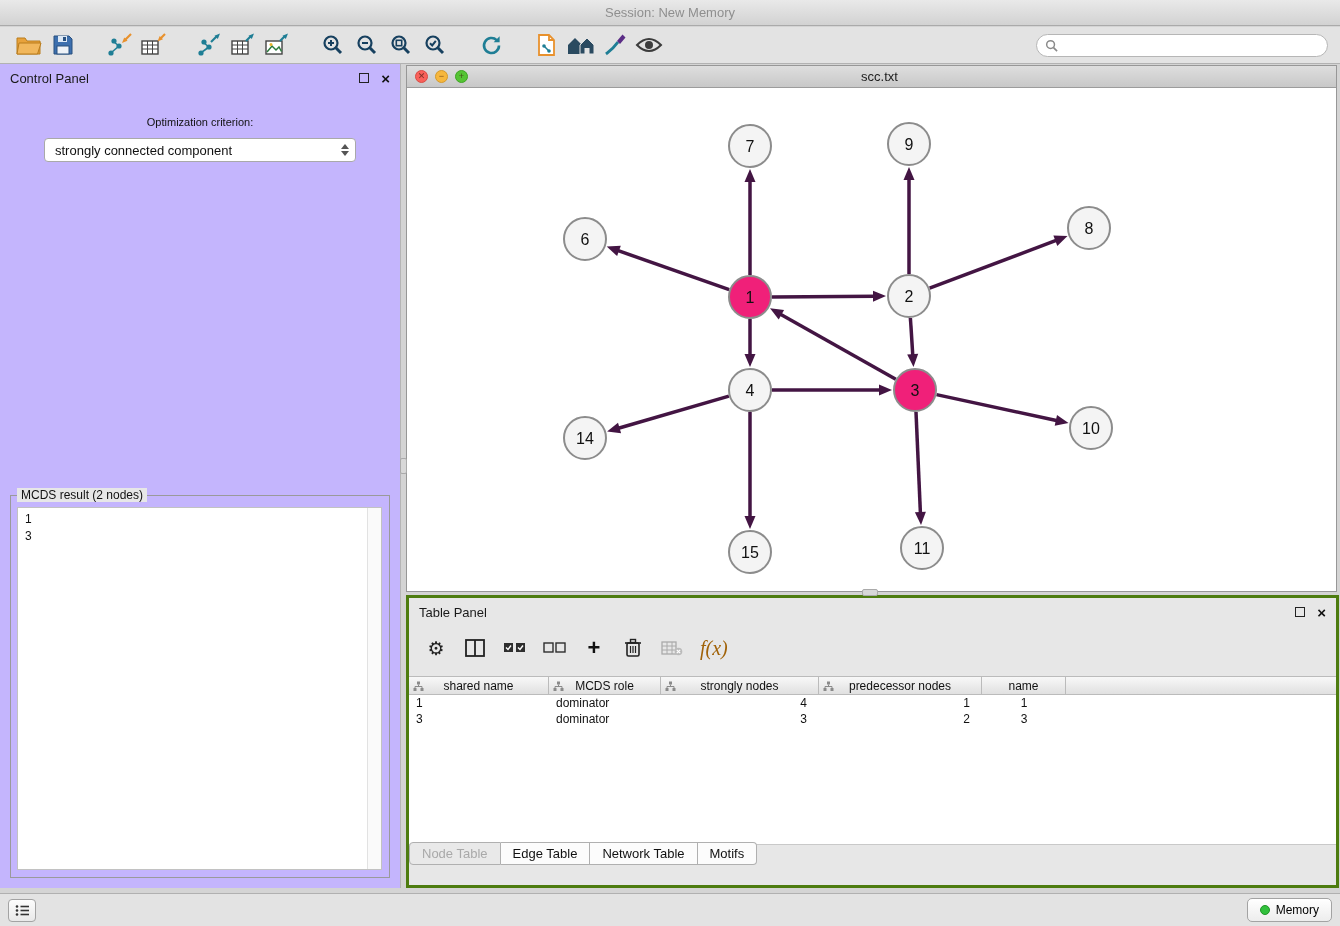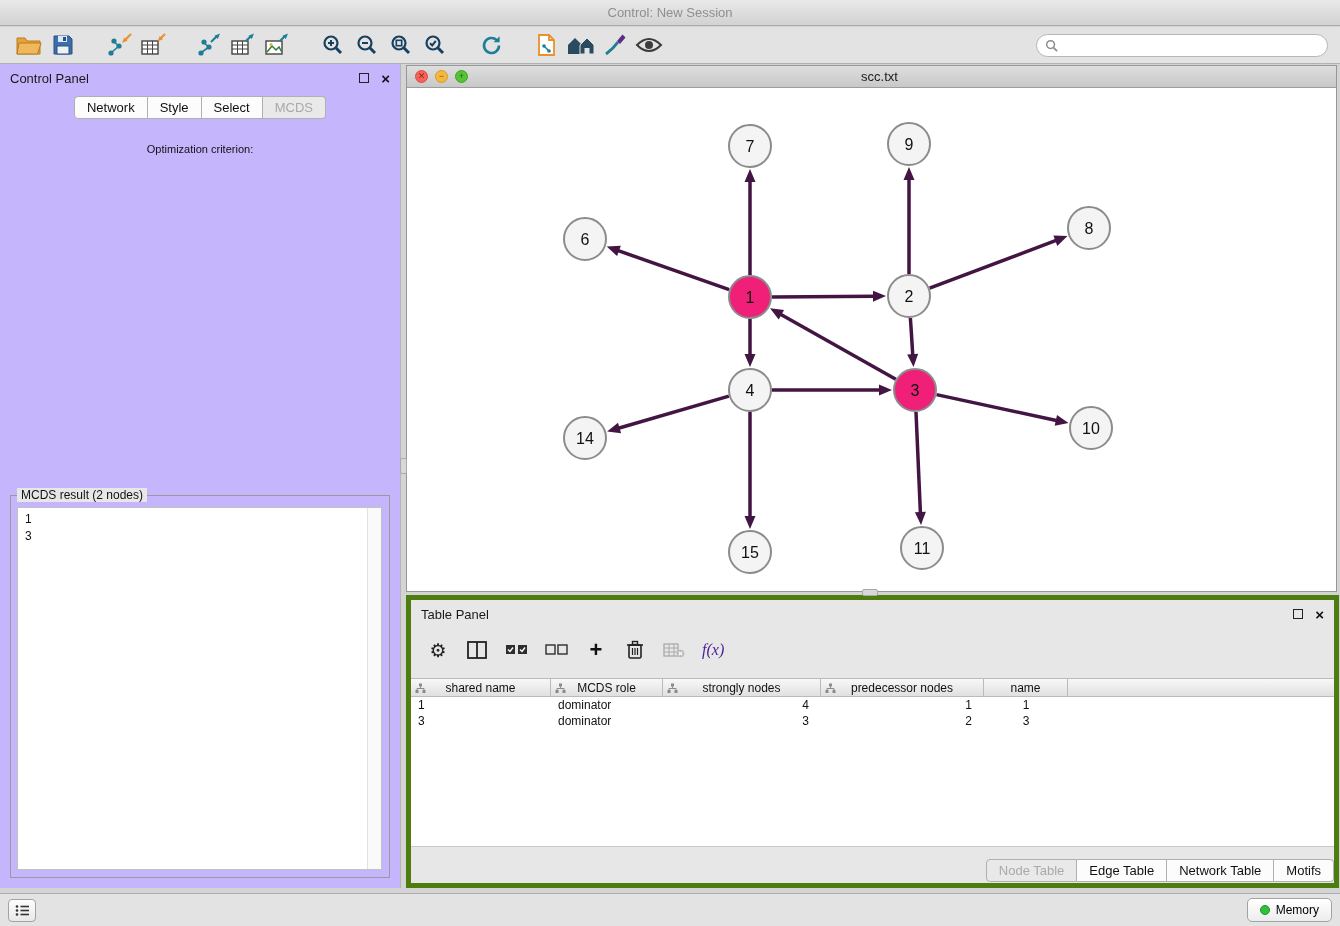--- a/index.html
+++ b/index.html
@@ -98,39 +98,39 @@
   }
   .light.red    { background:#f9615a; border:1px solid #d84b44; }
   .light.yellow { background:#f6b73d; border:1px solid #d59a2b; }
   .light.green  { background:#55c434; border:1px solid #3da423; }
   .net-title { position:absolute; left:16px; right:0; text-align:center; font-size:13px; color:#1c1c1c; }
   .net-canvas { position:absolute; left:0; top:22px; right:0; bottom:0; background:#fff; }
 
   
   .table-panel {
     position:absolute; left:406px; top:595px; width:933px; height:293px;
-    background:#e7e7e7; border:5px solid #4d7c0f;
+    background:#e7e7e7; border:3px solid #4d7c0f;
   }
   .table-toolbar { height:40px; display:flex; align-items:center; gap:17px; padding:0 16px; margin-top:2px; }
   .ttb-btn { background:none; border:none; cursor:pointer; display:flex; align-items:center; justify-content:center; min-width:22px; height:26px; }
   .gear-glyph { font-size:19px; line-height:19px; color:#222; }
   .plus-glyph { font-size:22px; line-height:20px; font-weight:bold; color:#111; }
-  .fx-label { font-family:"Liberation Serif", serif; font-style:italic; font-size:16px; color:#4c1d95; }
+  .fx-label { font-family:"Liberation Serif", serif; font-style:italic; font-size:20px; color:#a16207; }
   .table-area { margin-top:8px; }
   .table-head { display:flex; height:19px; background:linear-gradient(#f8f8f8,#e0e0e0);
                 border-top:1px solid #bbb; border-bottom:1px solid #bbb; }
   .th { display:flex; align-items:center; justify-content:center; border-right:1px solid #bbb;
         font-size:12px; position:relative; cursor:pointer; }
   .th .col-icon { position:absolute; left:4px; top:4px; }
   .w1 { width:140px; } .w2 { width:112px; } .w3 { width:158px; } .w4 { width:163px; } .w5 { width:84px;text-align:center; }
   .table-body { background:#fff; height:150px; border-bottom:1px solid #c9c9c9; }
   .tr { display:flex; height:16px; line-height:16px; font-size:12px; cursor:default; }
   .td { padding:0 7px; overflow:hidden; white-space:nowrap; }
   .td.num { text-align:right; padding-right:12px; }
-  .table-tabs { position:absolute; bottom:1px; left:0; right:0; display:flex; justify-content:flex-end; }
+  .table-tabs { position:absolute; bottom:20px; left:0; right:0; display:flex; justify-content:flex-start; }
 
   
   .v-splitter { position:absolute; left:401px; top:64px; width:5px; height:824px; cursor:col-resize; }
   .v-handle { position:absolute; left:400px; top:458px; width:7px; height:16px;
               background:#d8d8d8; border:1px solid #aaa; border-radius:2px; cursor:col-resize; }
   .h-handle { position:absolute; left:862px; top:589px; width:16px; height:7px;
               background:#d8d8d8; border:1px solid #aaa; border-radius:2px; cursor:row-resize; }
   .statusbar {
     position:absolute; left:0; top:893px; width:1340px; height:33px;
     background:#e3e3e3; border-top:1px solid #b0b0b0;
@@ -143,21 +143,21 @@
                 border:1px solid #a3a3a3; border-radius:5px;
                 display:flex; align-items:center; gap:6px; padding:0 12px; font-size:12px; cursor:pointer; }
   .mem-dot { width:10px; height:10px; border-radius:50%; background:#31c03c; border:1px solid #209427; }
 </style>
 </head>
 <body>
 
 <div>
 
   <div class="titlebar">
-    <span>Control: New Session</span>
+    <span>Session: New Memory</span>
   </div>
 
   <div class="toolbar">
     <button class="tbtn">
       <svg width="26" height="22" viewBox="0 0 26 22">
         <path d="M1 4h8l2 3h13v13H1z" fill="#e8a23b" stroke="#b97c1c"></path>
         <path d="M3 9h22l-3.5 11H1z" fill="#f1b75c" stroke="#b97c1c"></path>
       </svg>
     </button>
     <button class="tbtn">
@@ -299,29 +299,30 @@
     </div>
   </div>
 
   <div class="control-panel">
     <div class="panel-header">
       <span>Control Panel</span>
       <span class="spacer"></span>
       <span class="float-btn"></span>
       <span class="close-btn">×</span>
     </div>
-    <div class="seg-tabs cp-tabs">
-      <div class="seg-tab">Network</div>
-      <div class="seg-tab">Style</div>
-      <div class="seg-tab">Select</div>
-      <div class="seg-tab active">MCDS</div>
-    </div>
 
     <div class="opt-label">Optimization criterion:</div>
 
+    <div class="dropdown">
+      <span>strongly connected component</span>
+      <span class="dd-arrows">
+        <span class="arr-up"></span>
+          <span class="arr-down"></span>
+      </span>
+    </div>
 
 
     <div class="groupbox">
       <span class="groupbox-legend">MCDS result (2 nodes)</span>
       <div class="result-area">
         <div>1</div>
         <div>3</div>
         <div class="scroll-track"></div>
       </div>
     </div>

